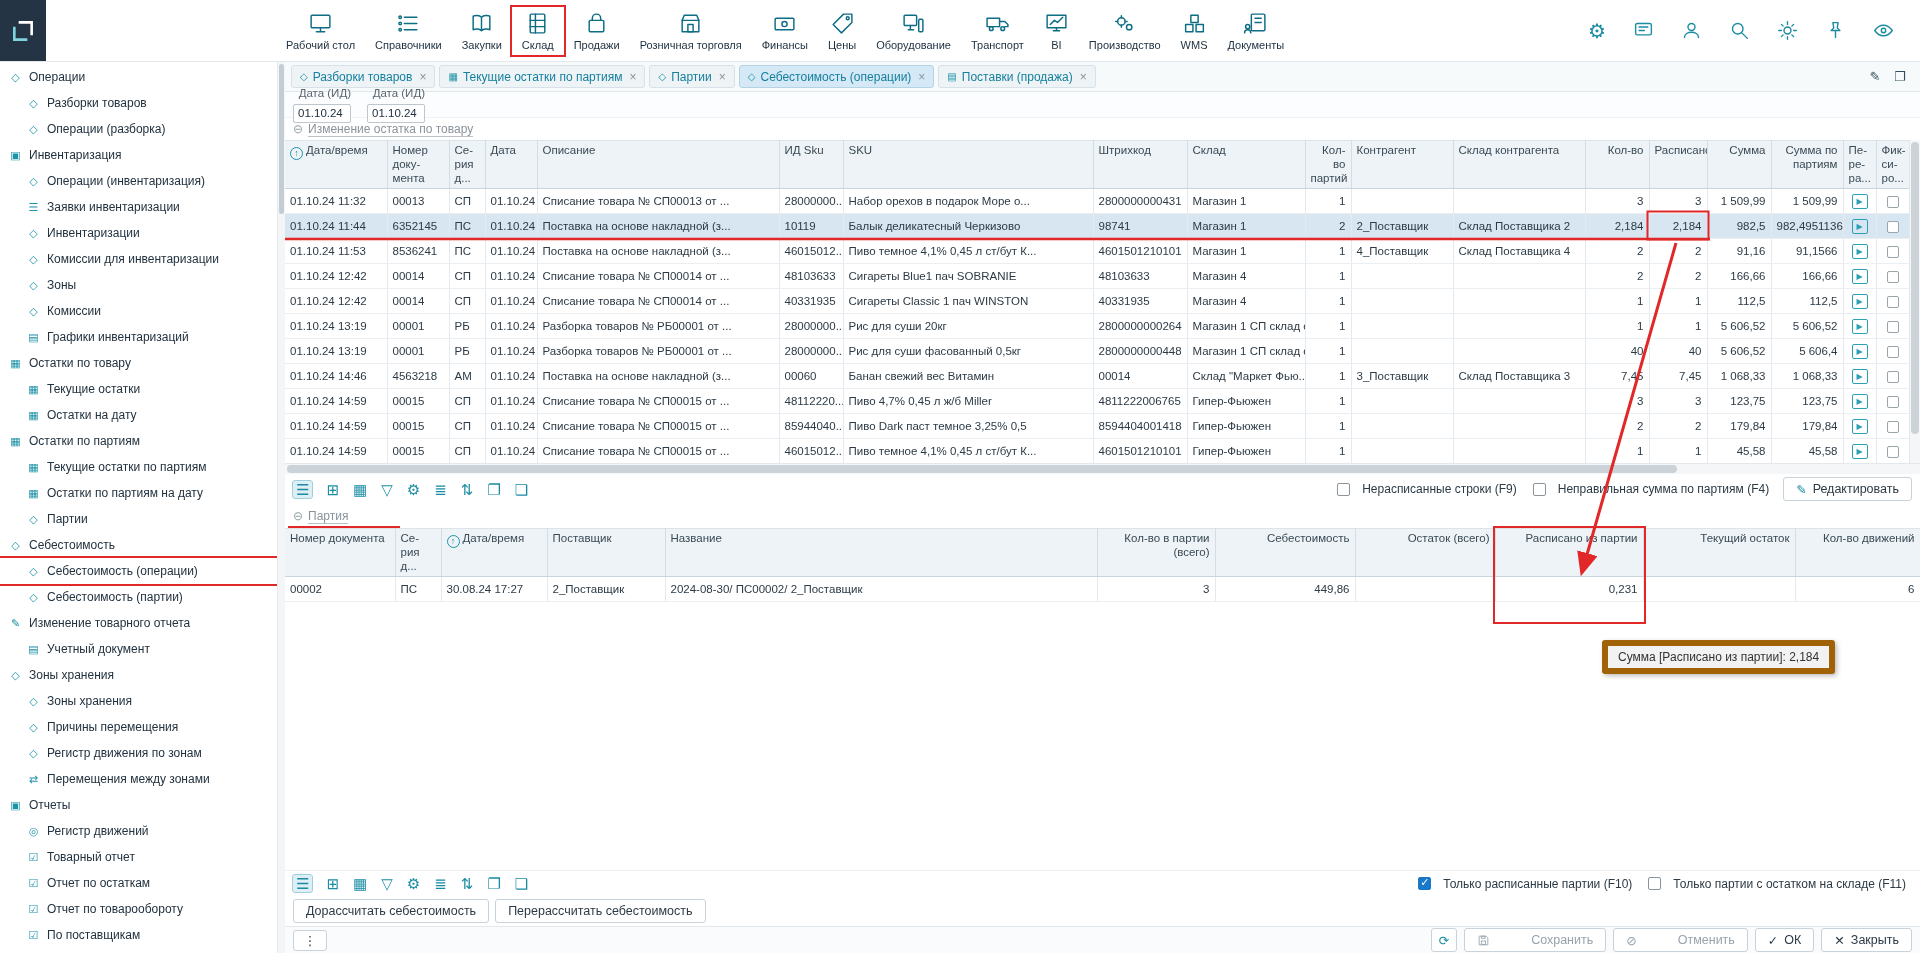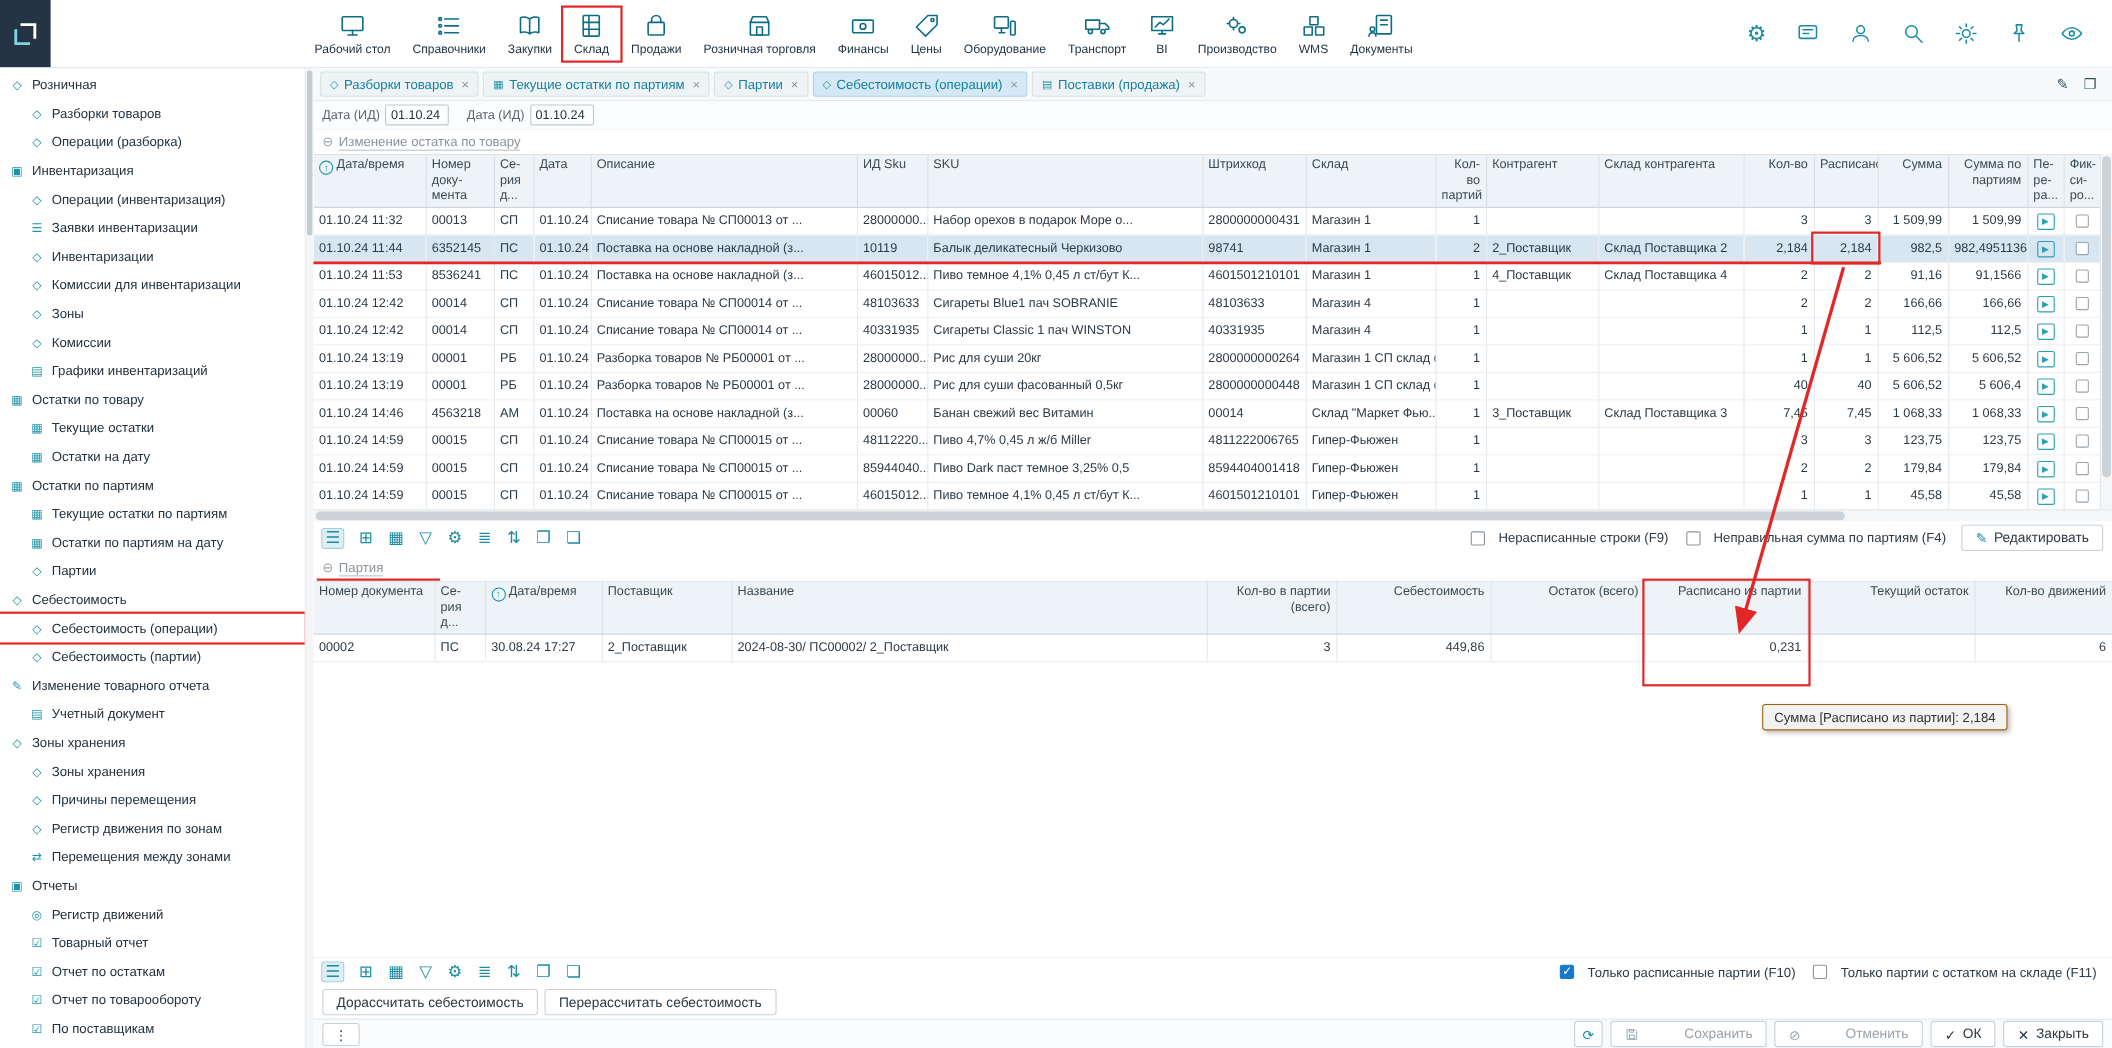--- a/index.html
+++ b/index.html
@@ -35,21 +35,21 @@
   .tab { height:23px; display:flex; align-items:center; gap:5px; padding:0 8px; background:#eef3f6;
          border:1px solid #d8e1e7; border-radius:3px; font-size:12px; color:#16809f; cursor:pointer; white-space:nowrap; }
   .tab.active { background:#d4e9f5; border-color:#b4d4e6; }
   .tab-icon { font-size:10px; color:#1d93a8; }
   .tab-close { color:#8a959d; font-size:12px; margin-left:2px; cursor:pointer; }
   .tab-tools { margin-left:auto; display:flex; gap:14px; padding-right:8px; font-size:13px; color:#33505e; }
   .tab-tools span { cursor:pointer; }
 
   
   .filterbar { height:26px; display:flex; align-items:center; gap:16px; padding-left:8px; background:#fcfdfe; border-bottom:1px solid #eef2f5; }
-  .filter-field { display:flex; align-items:center; gap:5px; }
+  .filter-field { display:flex; align-items:flex-end; gap:5px;flex-direction:column; }
   .filter-label { font-size:11.5px; color:#5a6670; }
   .filter-input { width:58px; height:19px; border:1px solid #bcc7cf; border-radius:2px; font-size:11.5px;
                   color:#22323f; padding:0 4px; font-family:"Liberation Sans",sans-serif; }
 
   
   .section { display:flex; align-items:center; gap:5px; padding-left:8px; color:#8a939b; font-size:12px; }
   .section-1 { height:22px; } .section-2 { height:24px; }
   .collapse { font-size:12px; color:#9aa5ac; }
   .section-title { border-bottom:1px solid #b9c2c8; padding-bottom:0; }
 
@@ -95,21 +95,21 @@
 
   
   .actionbar { height:30px; display:flex; align-items:center; gap:6px; padding-left:8px; }
   .footer { height:27px; display:flex; align-items:center; padding:0 8px; background:#fafbfc; border-top:1px solid #e3e8ec; }
   .more-btn { width:34px; height:21px; justify-content:center; padding:0; }
   .footer-right { margin-left:auto; display:flex; gap:7px; align-items:center; }
   .sv { width:13px; height:13px; stroke:#8fa0ac; fill:none; stroke-width:1.5; }
 
   
   .annot-layer { position:absolute; inset:0; width:1920px; height:953px; z-index:50; pointer-events:none; }
-  .tooltip { position:absolute; left:1602px; top:640px; z-index:60; background:#f2f2f2; border:1px solid #a16207;
+  .tooltip { position:absolute; left:1602px; top:640px; z-index:60; background:#f2f2f2; border:6px solid #a16207;
     border-radius:3px; padding:4px 10px; font-size:12px; color:#333; box-shadow:2px 2px 5px rgba(0,0,0,.25); pointer-events:none; white-space:nowrap; }
 </style>
 </head>
 <body>
 
 <div class="topbar">
   <div class="logo">
     <svg width="26" height="26" viewBox="0 0 24 24">
       <path d="M8 4h12v12" fill="none" stroke="#ffffff" stroke-width="2.4"></path>
       <path d="M16 20H4V8" fill="none" stroke="#7fd4e0" stroke-width="2.4"></path>
@@ -252,21 +252,21 @@
         <circle cx="12" cy="12" r="2.5"></circle>
       </svg>
   </div>
 </div>
 
 <div class="main">
   <div class="sidebar">
 
       <div class="side-item lvl0">
         <span class="si-icon">◇</span>
-        <span>Розничная</span>
+        <span>Операции</span>
       </div>
 
       <div class="side-item lvl1">
         <span class="si-icon">◇</span>
         <span>Разборки товаров</span>
       </div>
 
       <div class="side-item lvl1">
         <span class="si-icon">◇</span>
         <span>Операции (разборка)</span>

